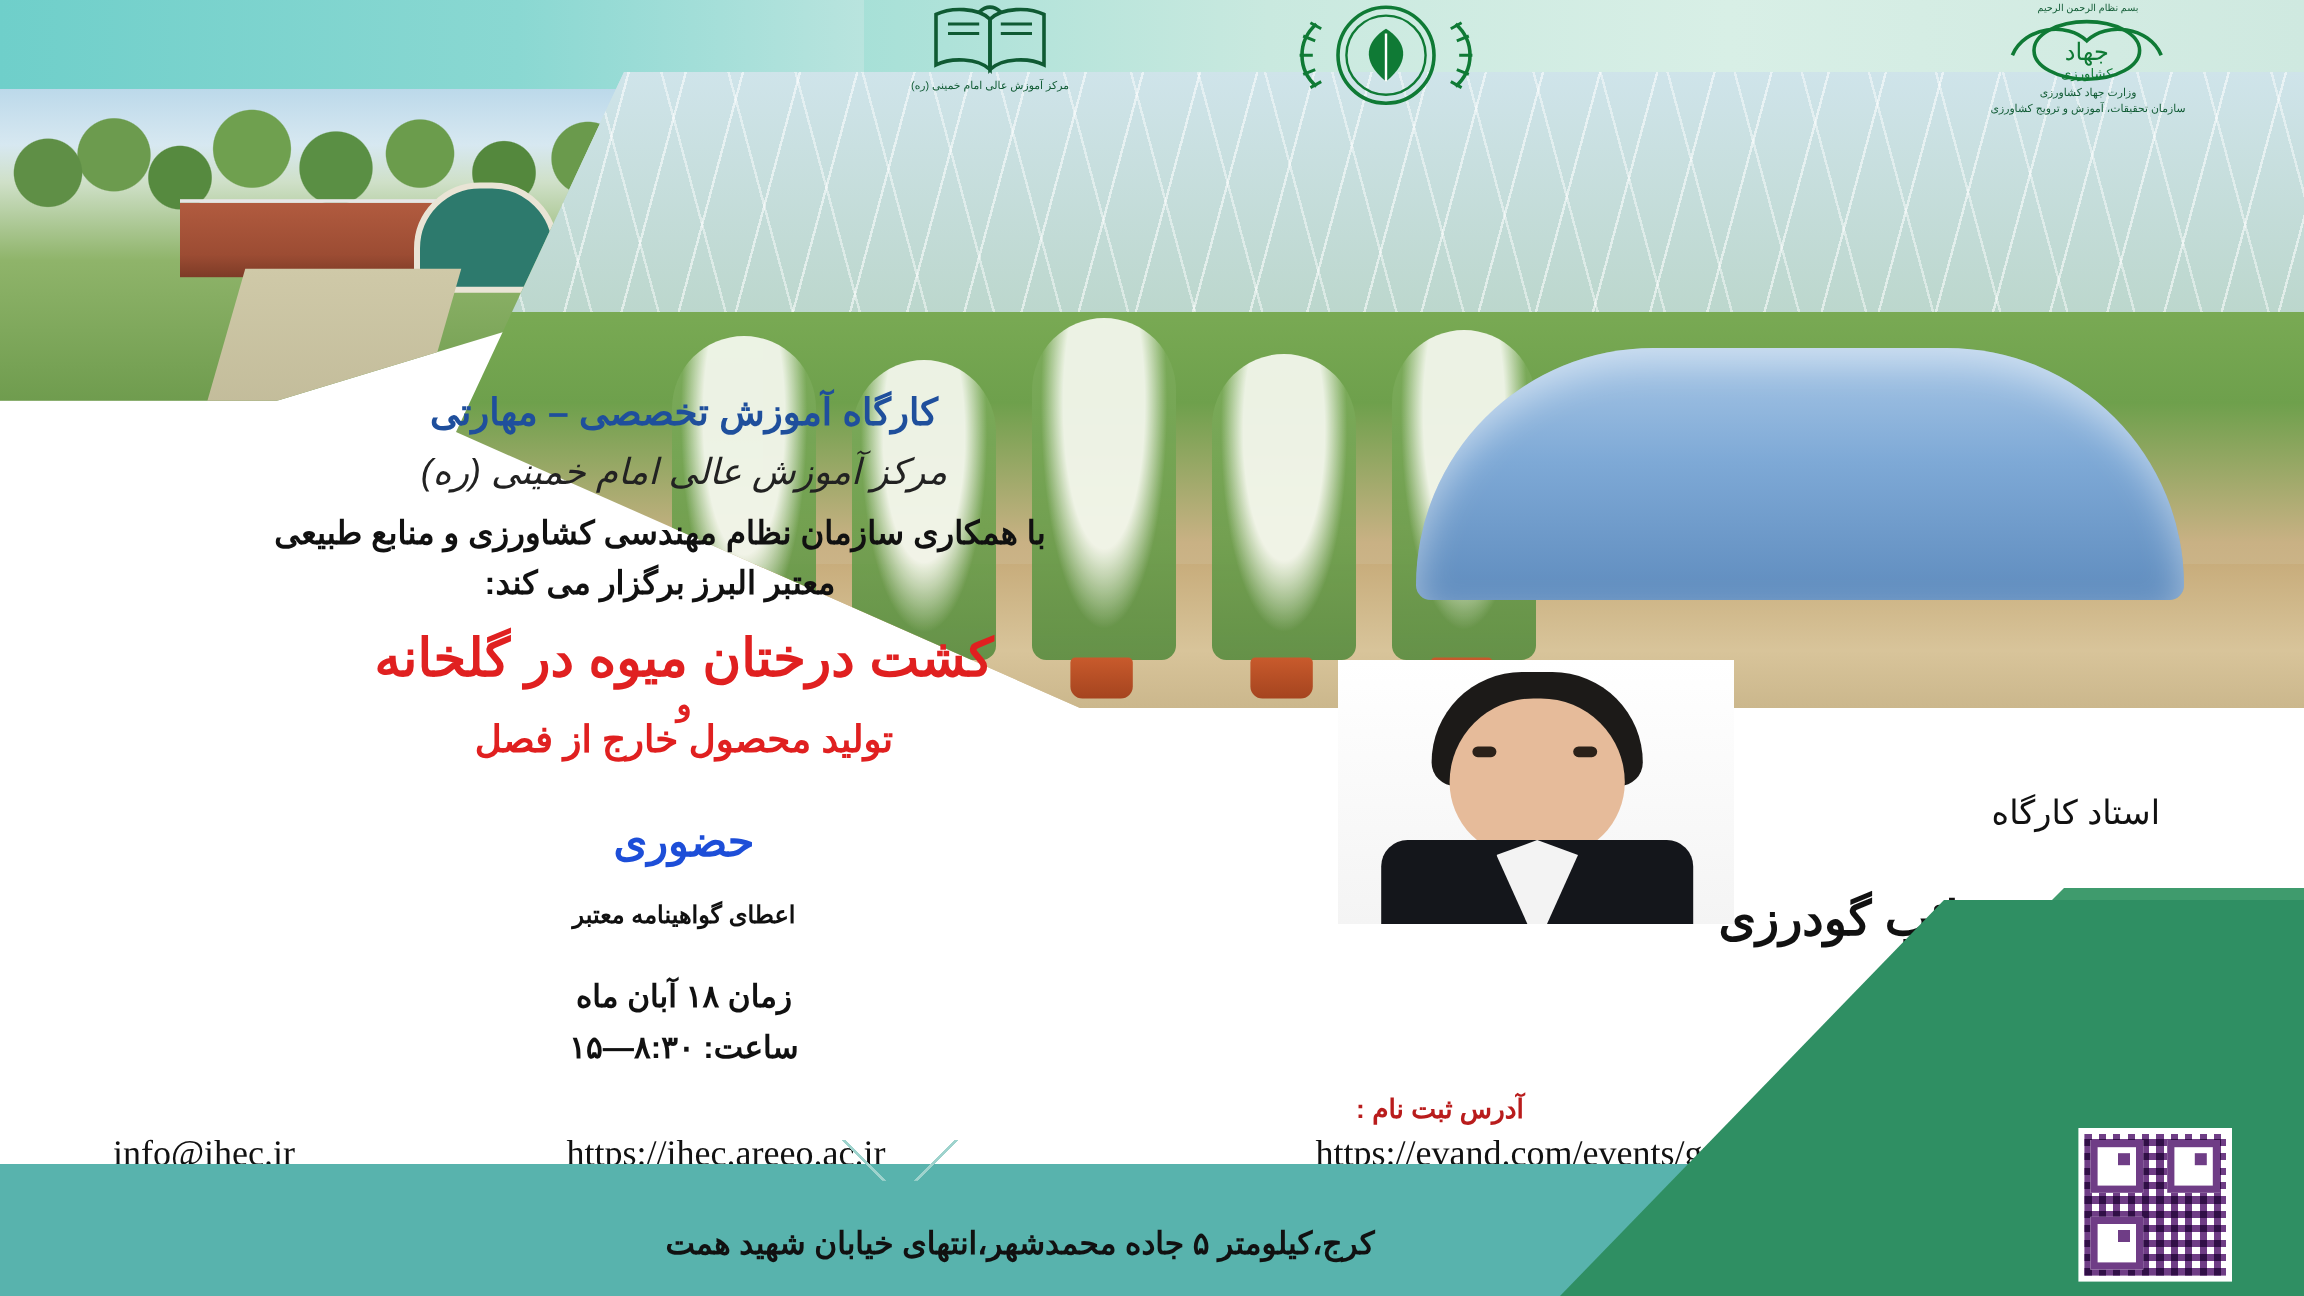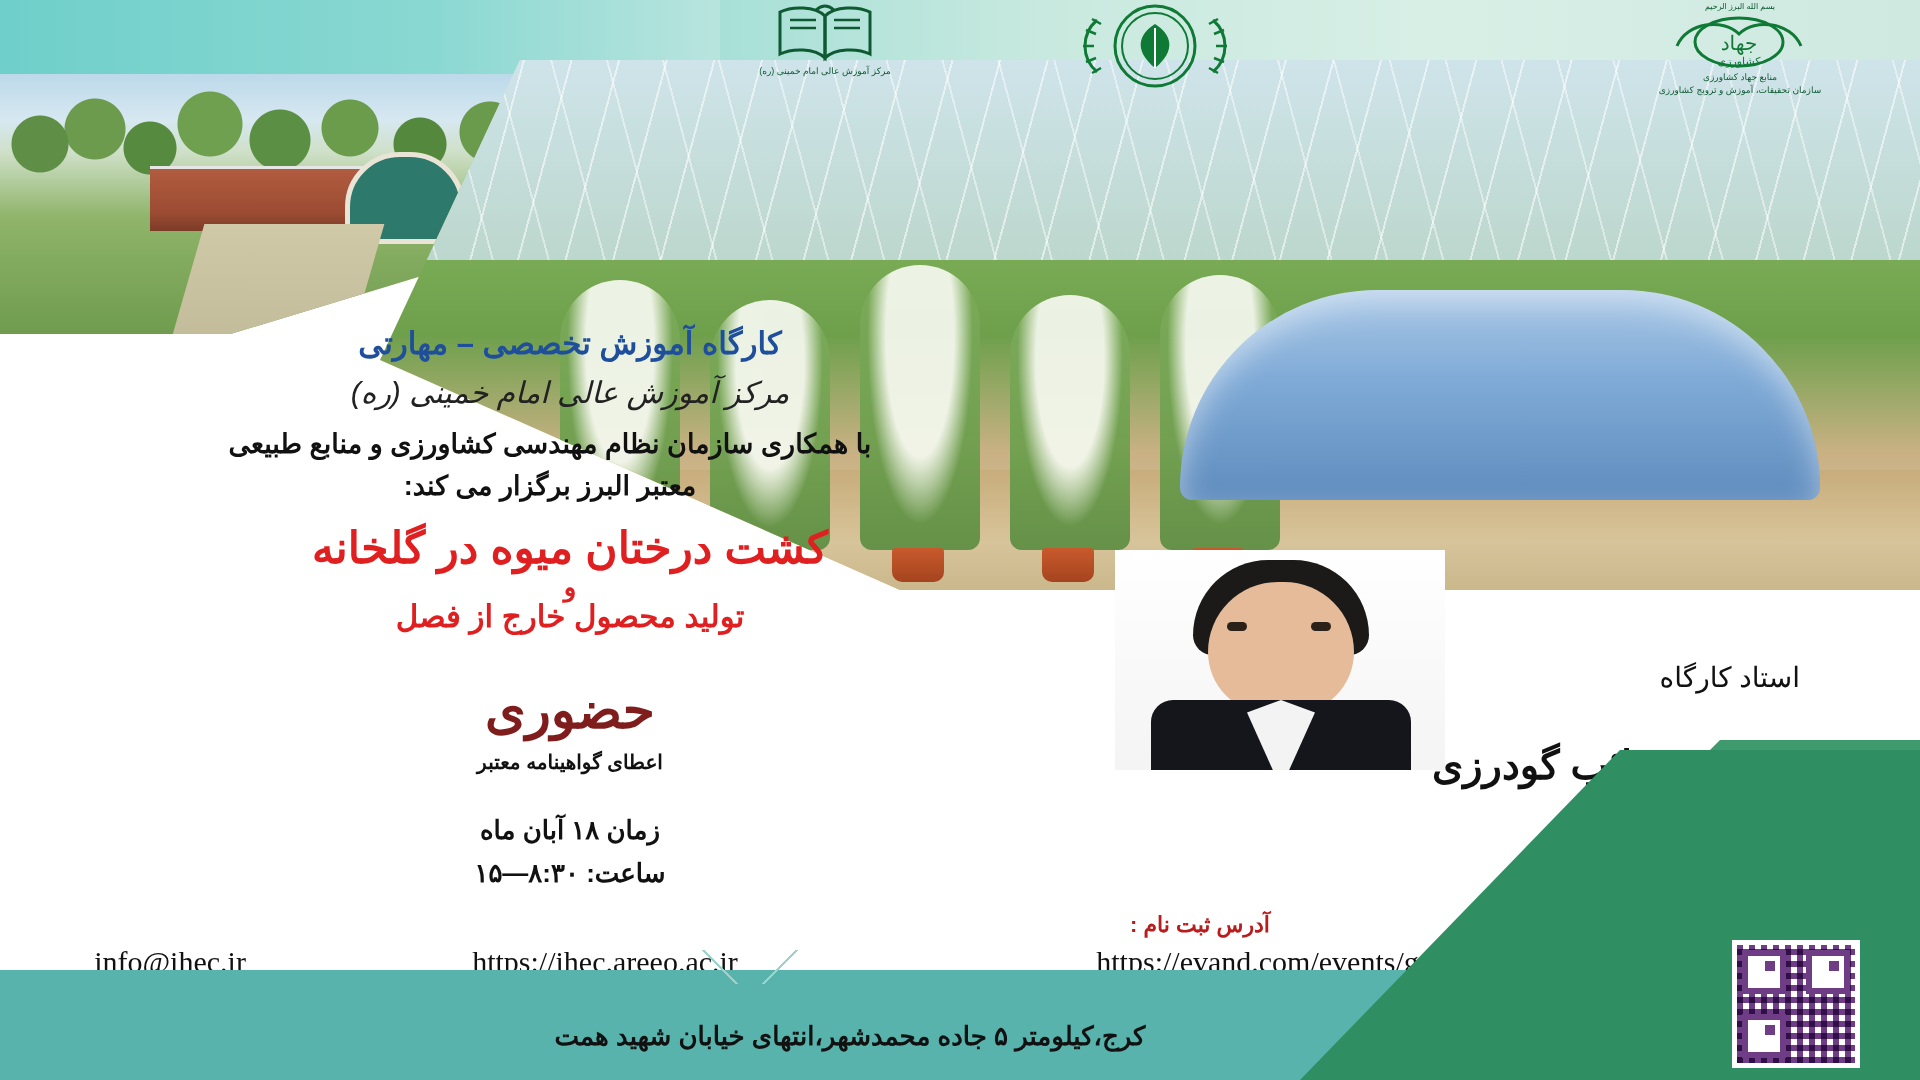--- a/index.html
+++ b/index.html
@@ -233,21 +233,21 @@
   .t-and {
     left: 60px; top: 572px; width: 1020px;
     color: #e02020; font-size: 26px; font-weight: bold;
   }
   .t-title2 {
     left: 60px; top: 598px; width: 1020px;
     color: #e02020; font-size: 31px; font-weight: bold;
   }
   .t-mode {
     left: 260px; top: 680px; width: 620px;
-    color: #7f1d1d; font-size: 52px; font-weight: bold;
+    color: #1d4ed8; font-size: 36px; font-weight: bold;
   }
   .t-cert {
     left: 260px; top: 750px; width: 620px;
     color: #111111; font-size: 20px; font-weight: bold;
   }
   .t-date {
     left: 260px; top: 815px; width: 620px;
     color: #111111; font-size: 26px; font-weight: bold;
   }
   .t-time {
@@ -343,28 +343,28 @@
       <path d="M88 24 C72 34, 66 50, 88 68 C110 50, 104 34, 88 24 Z" fill="#0f7a35"></path>
       <path d="M88 28 V68" stroke="#ffffff" stroke-width="2"></path>
       <path d="M30 20 C14 34, 14 58, 30 72" fill="none" stroke="#0f7a35" stroke-width="3"></path>
       <path d="M146 20 C162 34, 162 58, 146 72" fill="none" stroke="#0f7a35" stroke-width="3"></path>
       <path d="M34 24 l-9 -5 M29 34 l-10 -4 M27 46 l-11 0 M29 58 l-10 4 M34 68 l-9 5" stroke="#0f7a35" stroke-width="2.5"></path>
       <path d="M142 24 l9 -5 M147 34 l10 -4 M149 46 l11 0 M147 58 l10 4 M142 68 l9 5" stroke="#0f7a35" stroke-width="2.5"></path>
     </svg>
   </div>
 
   <div class="logo" style="left:1590px; top:0px; width:300px;">
-    <div class="logo-caption" style="color:#0f5a33;font-size:8px;">بسم الله البرز الرحیم</div>
+    <div class="logo-caption" style="color:#0f5a33;font-size:8px;">بسم نظام الرحمن الرحیم</div>
     <svg width="150" height="58" viewBox="0 0 150 58" style="margin:0 auto;">
       <path d="M12 34 C22 10, 58 6, 74 22 C90 6, 126 10, 136 34" fill="none" stroke="#0f7a35" stroke-width="3"></path>
       <ellipse cx="74" cy="30" rx="44" ry="24" fill="none" stroke="#0f7a35" stroke-width="3"></ellipse>
       <text x="74" y="38" font-size="20" text-anchor="middle" fill="#0f7a35" font-family="'Liberation Sans',sans-serif">جهاد</text>
       <text x="74" y="53" font-size="11" text-anchor="middle" fill="#0f7a35" font-family="'Liberation Sans',sans-serif">کشاورزی</text>
     </svg>
-    <div class="logo-caption">منابع جهاد کشاورزی</div>
+    <div class="logo-caption">وزارت جهاد کشاورزی</div>
     <div class="logo-caption">سازمان تحقیقات، آموزش و ترویج کشاورزی</div>
   </div>
 
   <div class="txt t-workshop">کارگاه آموزش تخصصی – مهارتی</div>
   <div class="txt t-center">مرکز آموزش عالی امام خمینی (ره)</div>
   <div class="txt t-coop1">با همکاری سازمان نظام مهندسی کشاورزی و منابع طبیعی</div>
   <div class="txt t-coop2">معتبر البرز برگزار می کند:</div>
   <div class="txt t-title1">کشت درختان میوه در گلخانه</div>
   <div class="txt t-and">و</div>
   <div class="txt t-title2">تولید محصول خارج از فصل</div>

